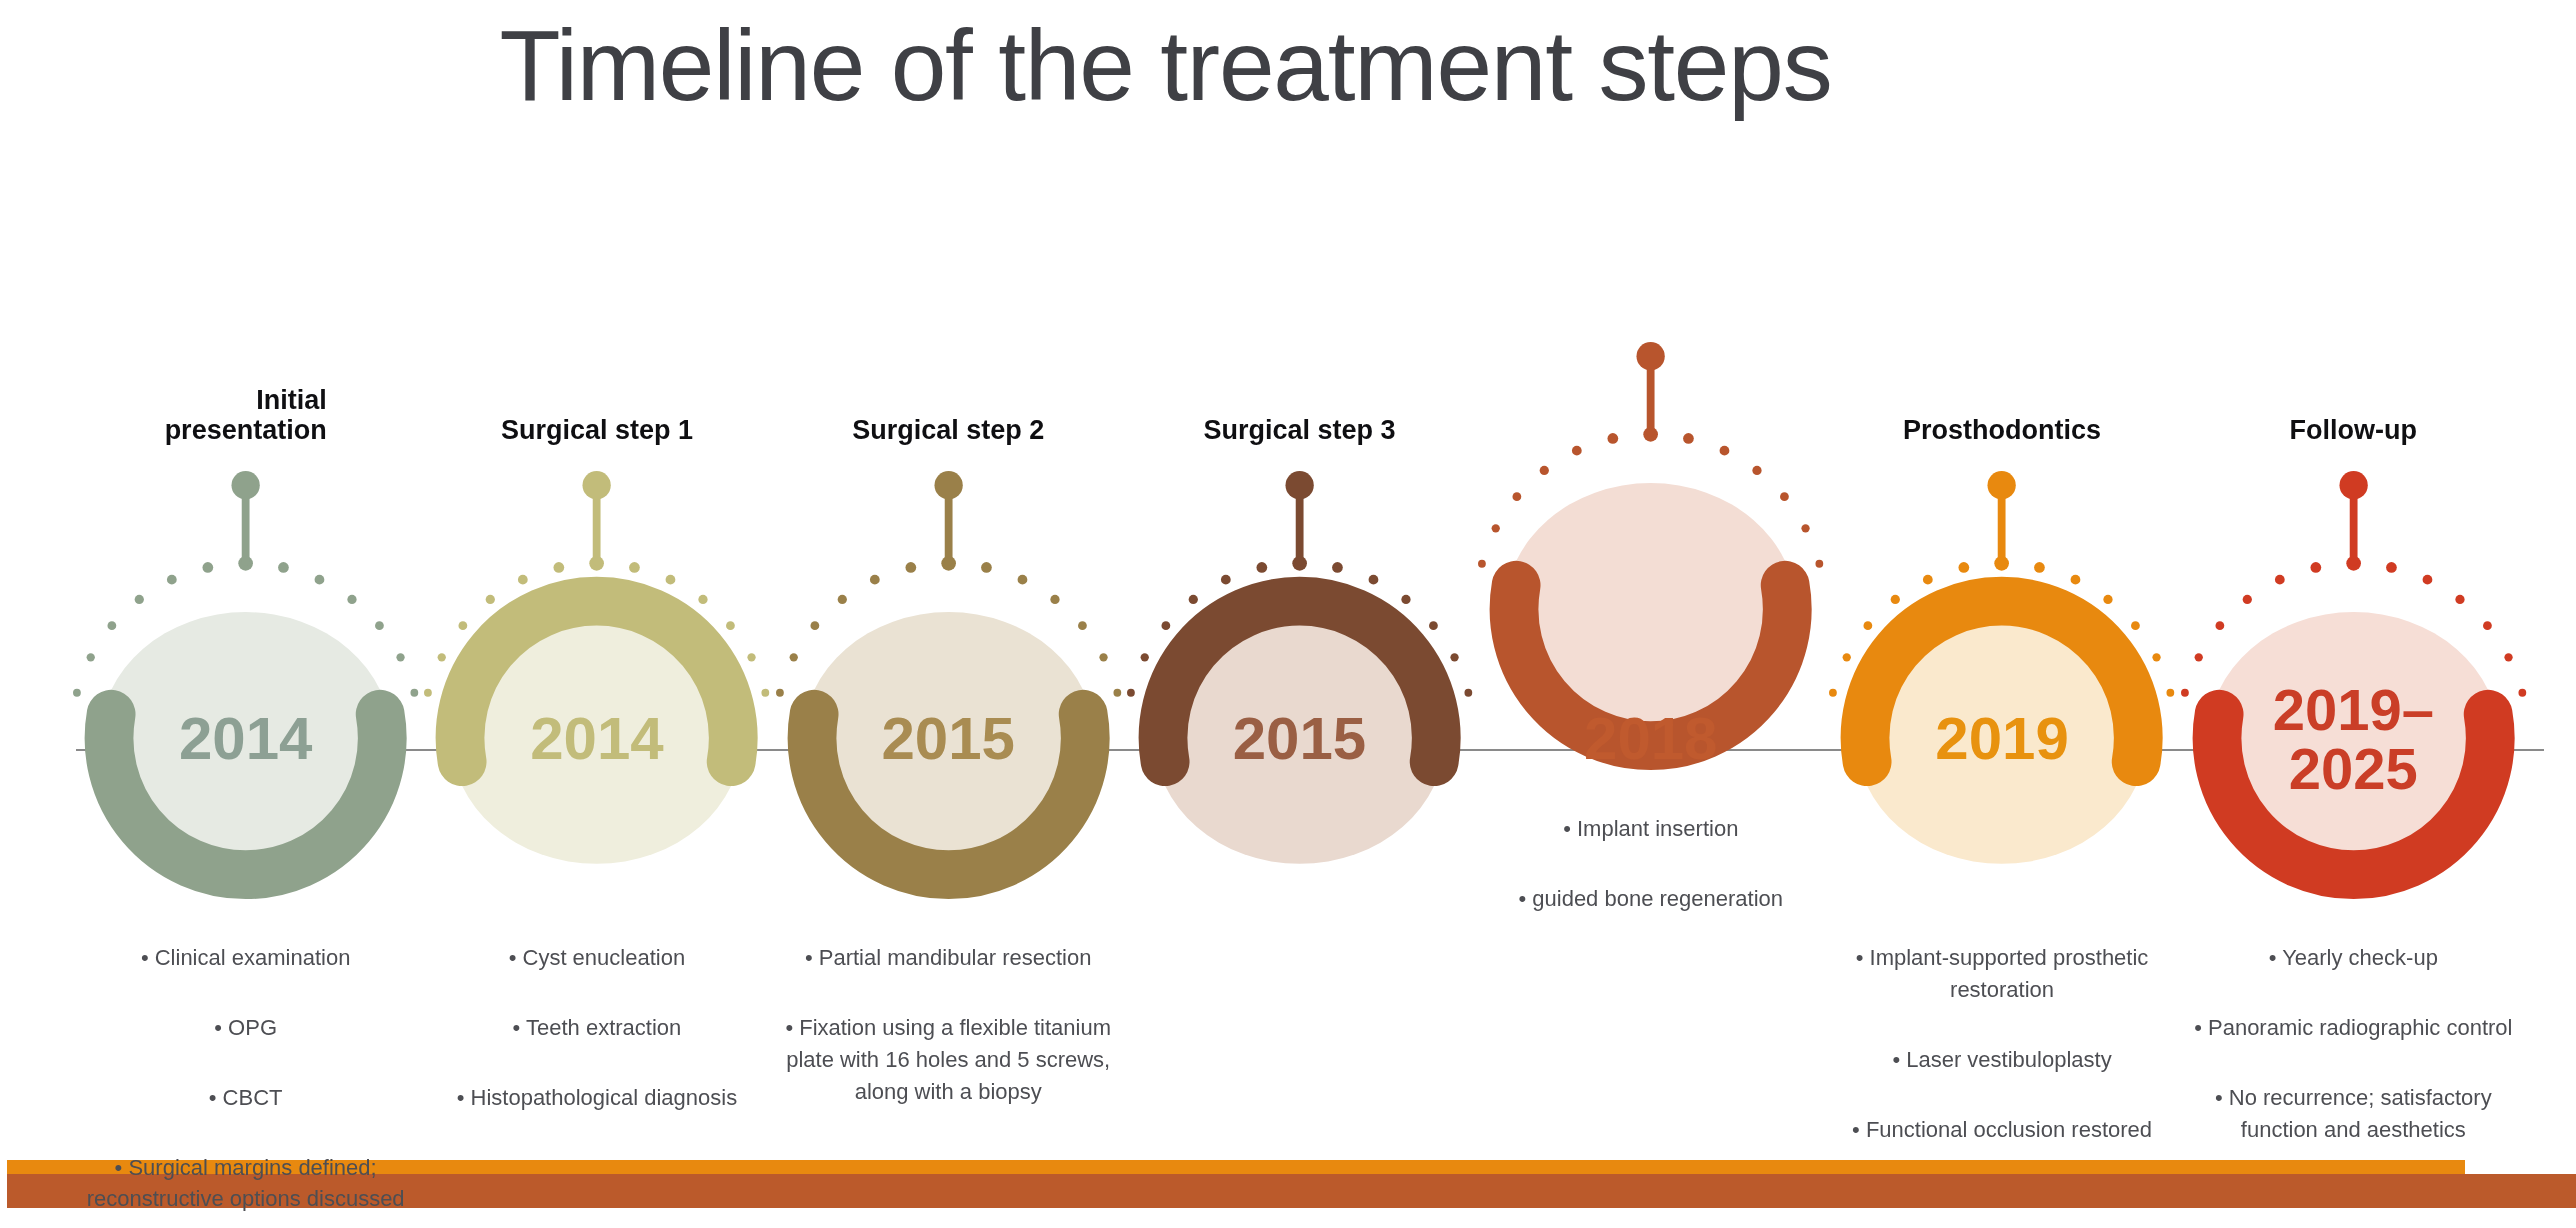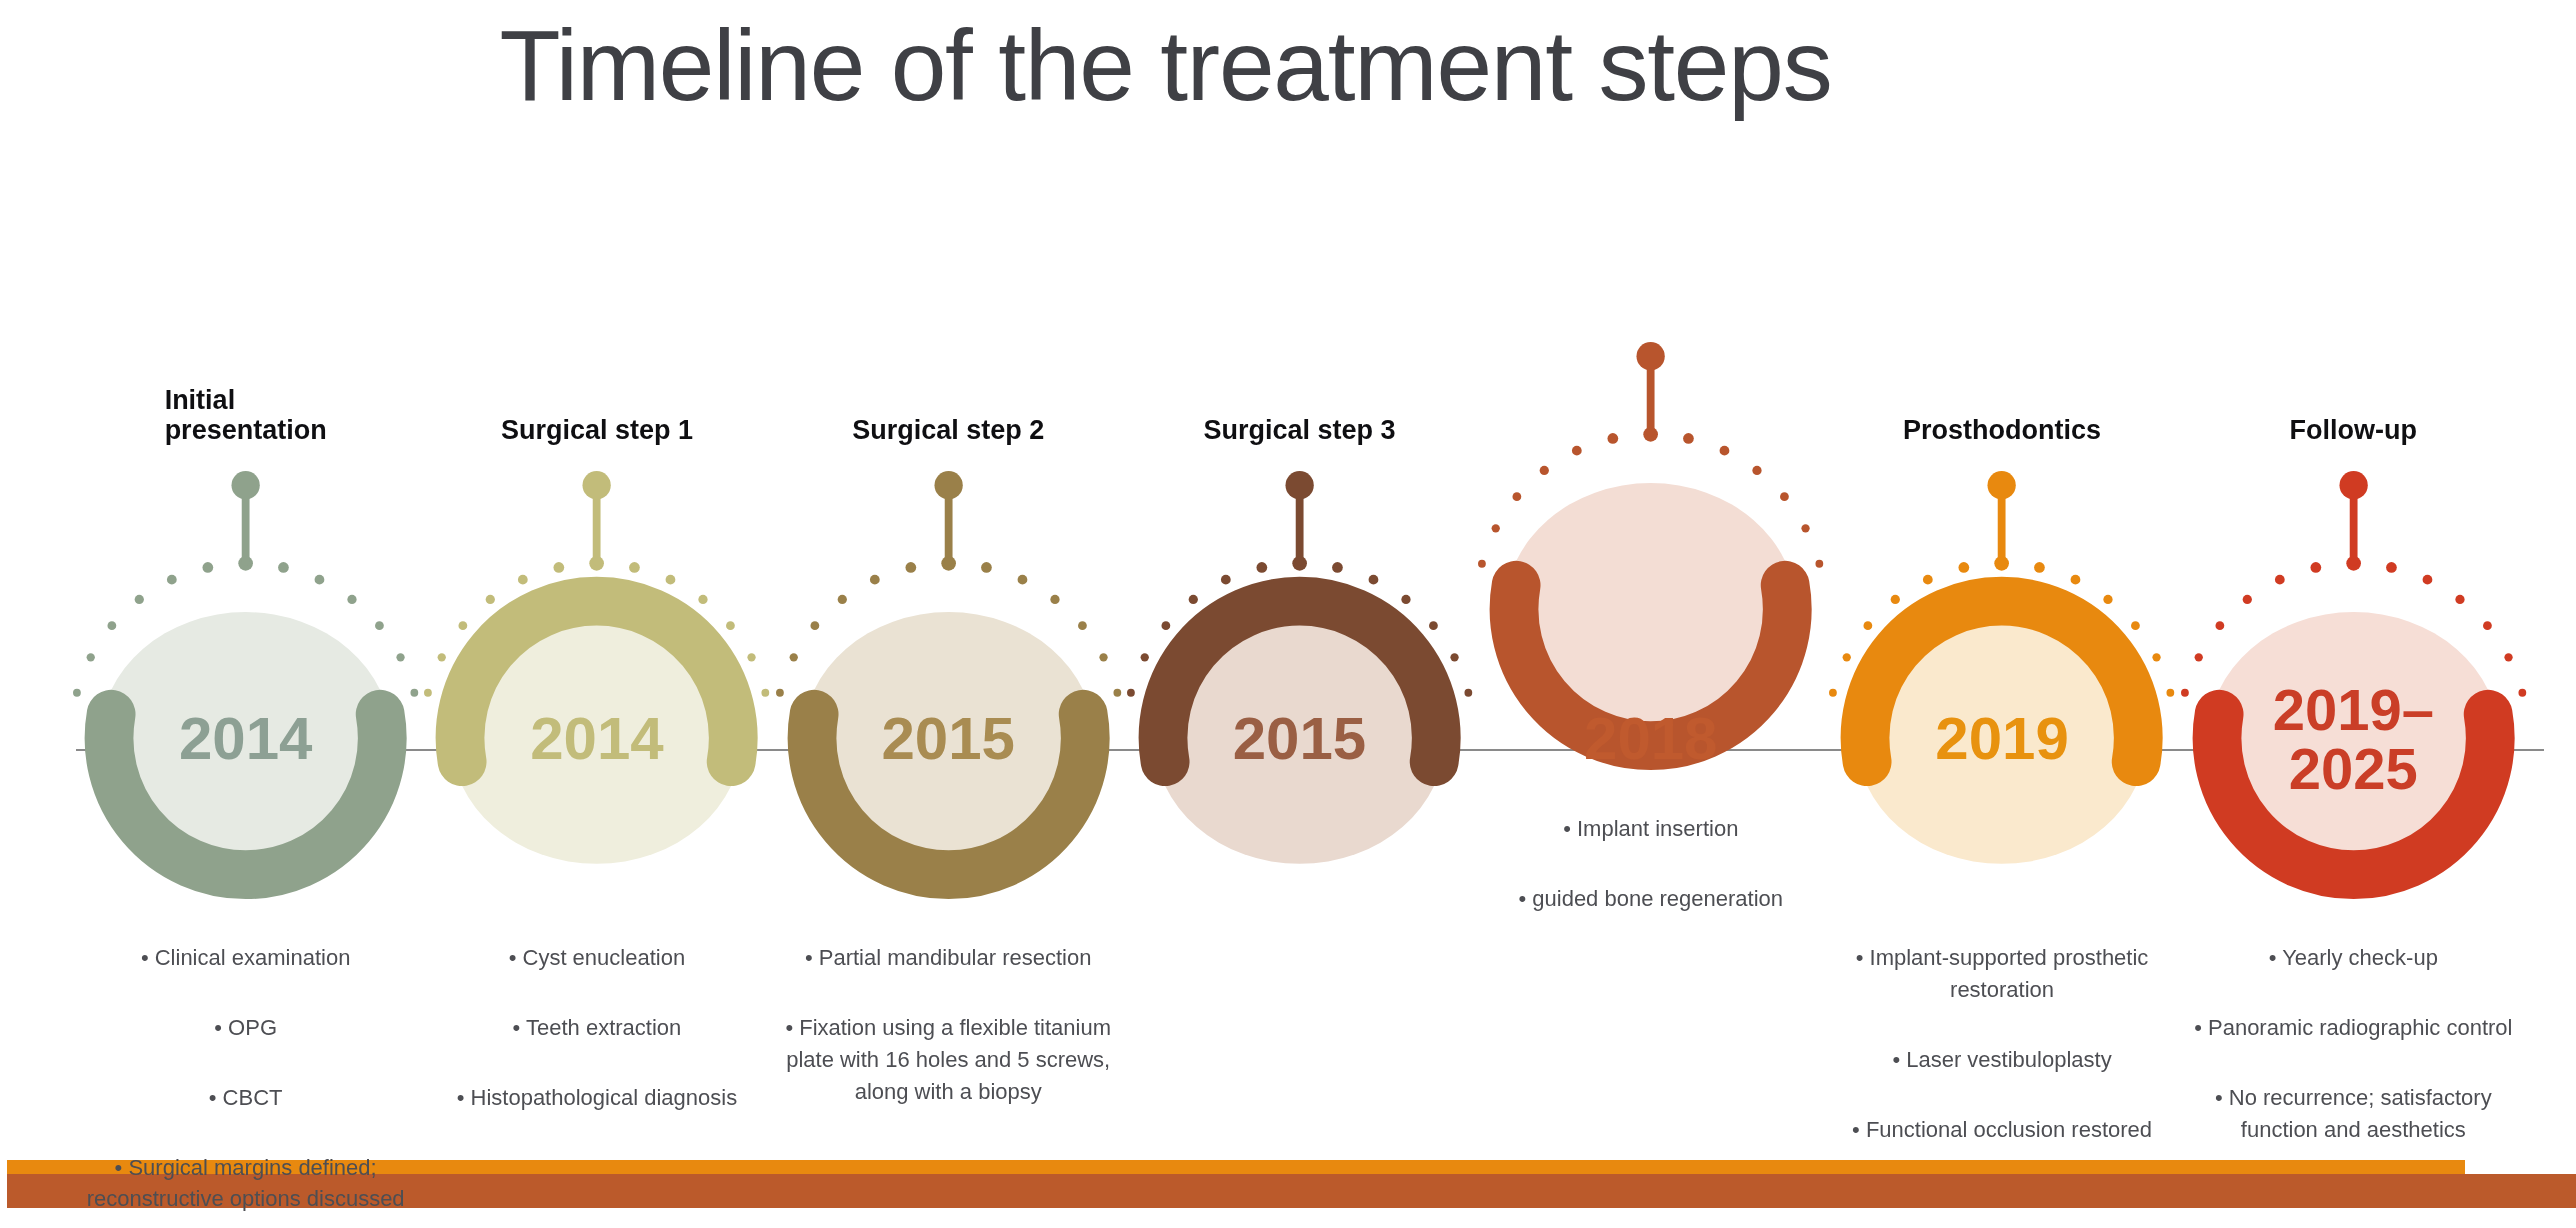--- a/index.html
+++ b/index.html
@@ -13,21 +13,21 @@
   }
   .timeline-line{
     position:absolute;top:749px;left:76px;right:32px;height:1.7px;z-index:0;
   }
   .row{
     position:absolute;top:326px;left:70px;right:47px;display:flex;z-index:1;
   }
   .col{flex:1 1 0;position:relative;min-width:0;}
   .label-box{
     height:129px;display:flex;align-items:flex-end;justify-content:center;
-    text-align:left;font-weight:bold;font-size:27px;line-height:1.12;
+    text-align:right;font-weight:bold;font-size:27px;line-height:1.12;
     color:#0f0f12;white-space:pre-line;padding-bottom:9.3px;box-sizing:border-box;
   }
   .milestone-svg{display:block;width:100%;height:auto;}
   .bubble{fill:var(--bubble-fill);}
   .crescent{fill:none;stroke:var(--accent);stroke-width:100;stroke-linecap:round;}
   .crescent-top .crescent-path-bottom{display:none;}
   .crescent-bottom .crescent-path-top{display:none;}
   .dot{fill:var(--accent);}
   .pin-stem{stroke:var(--accent);stroke-width:16;stroke-linecap:round;}
   .pin-head{fill:var(--accent);}

